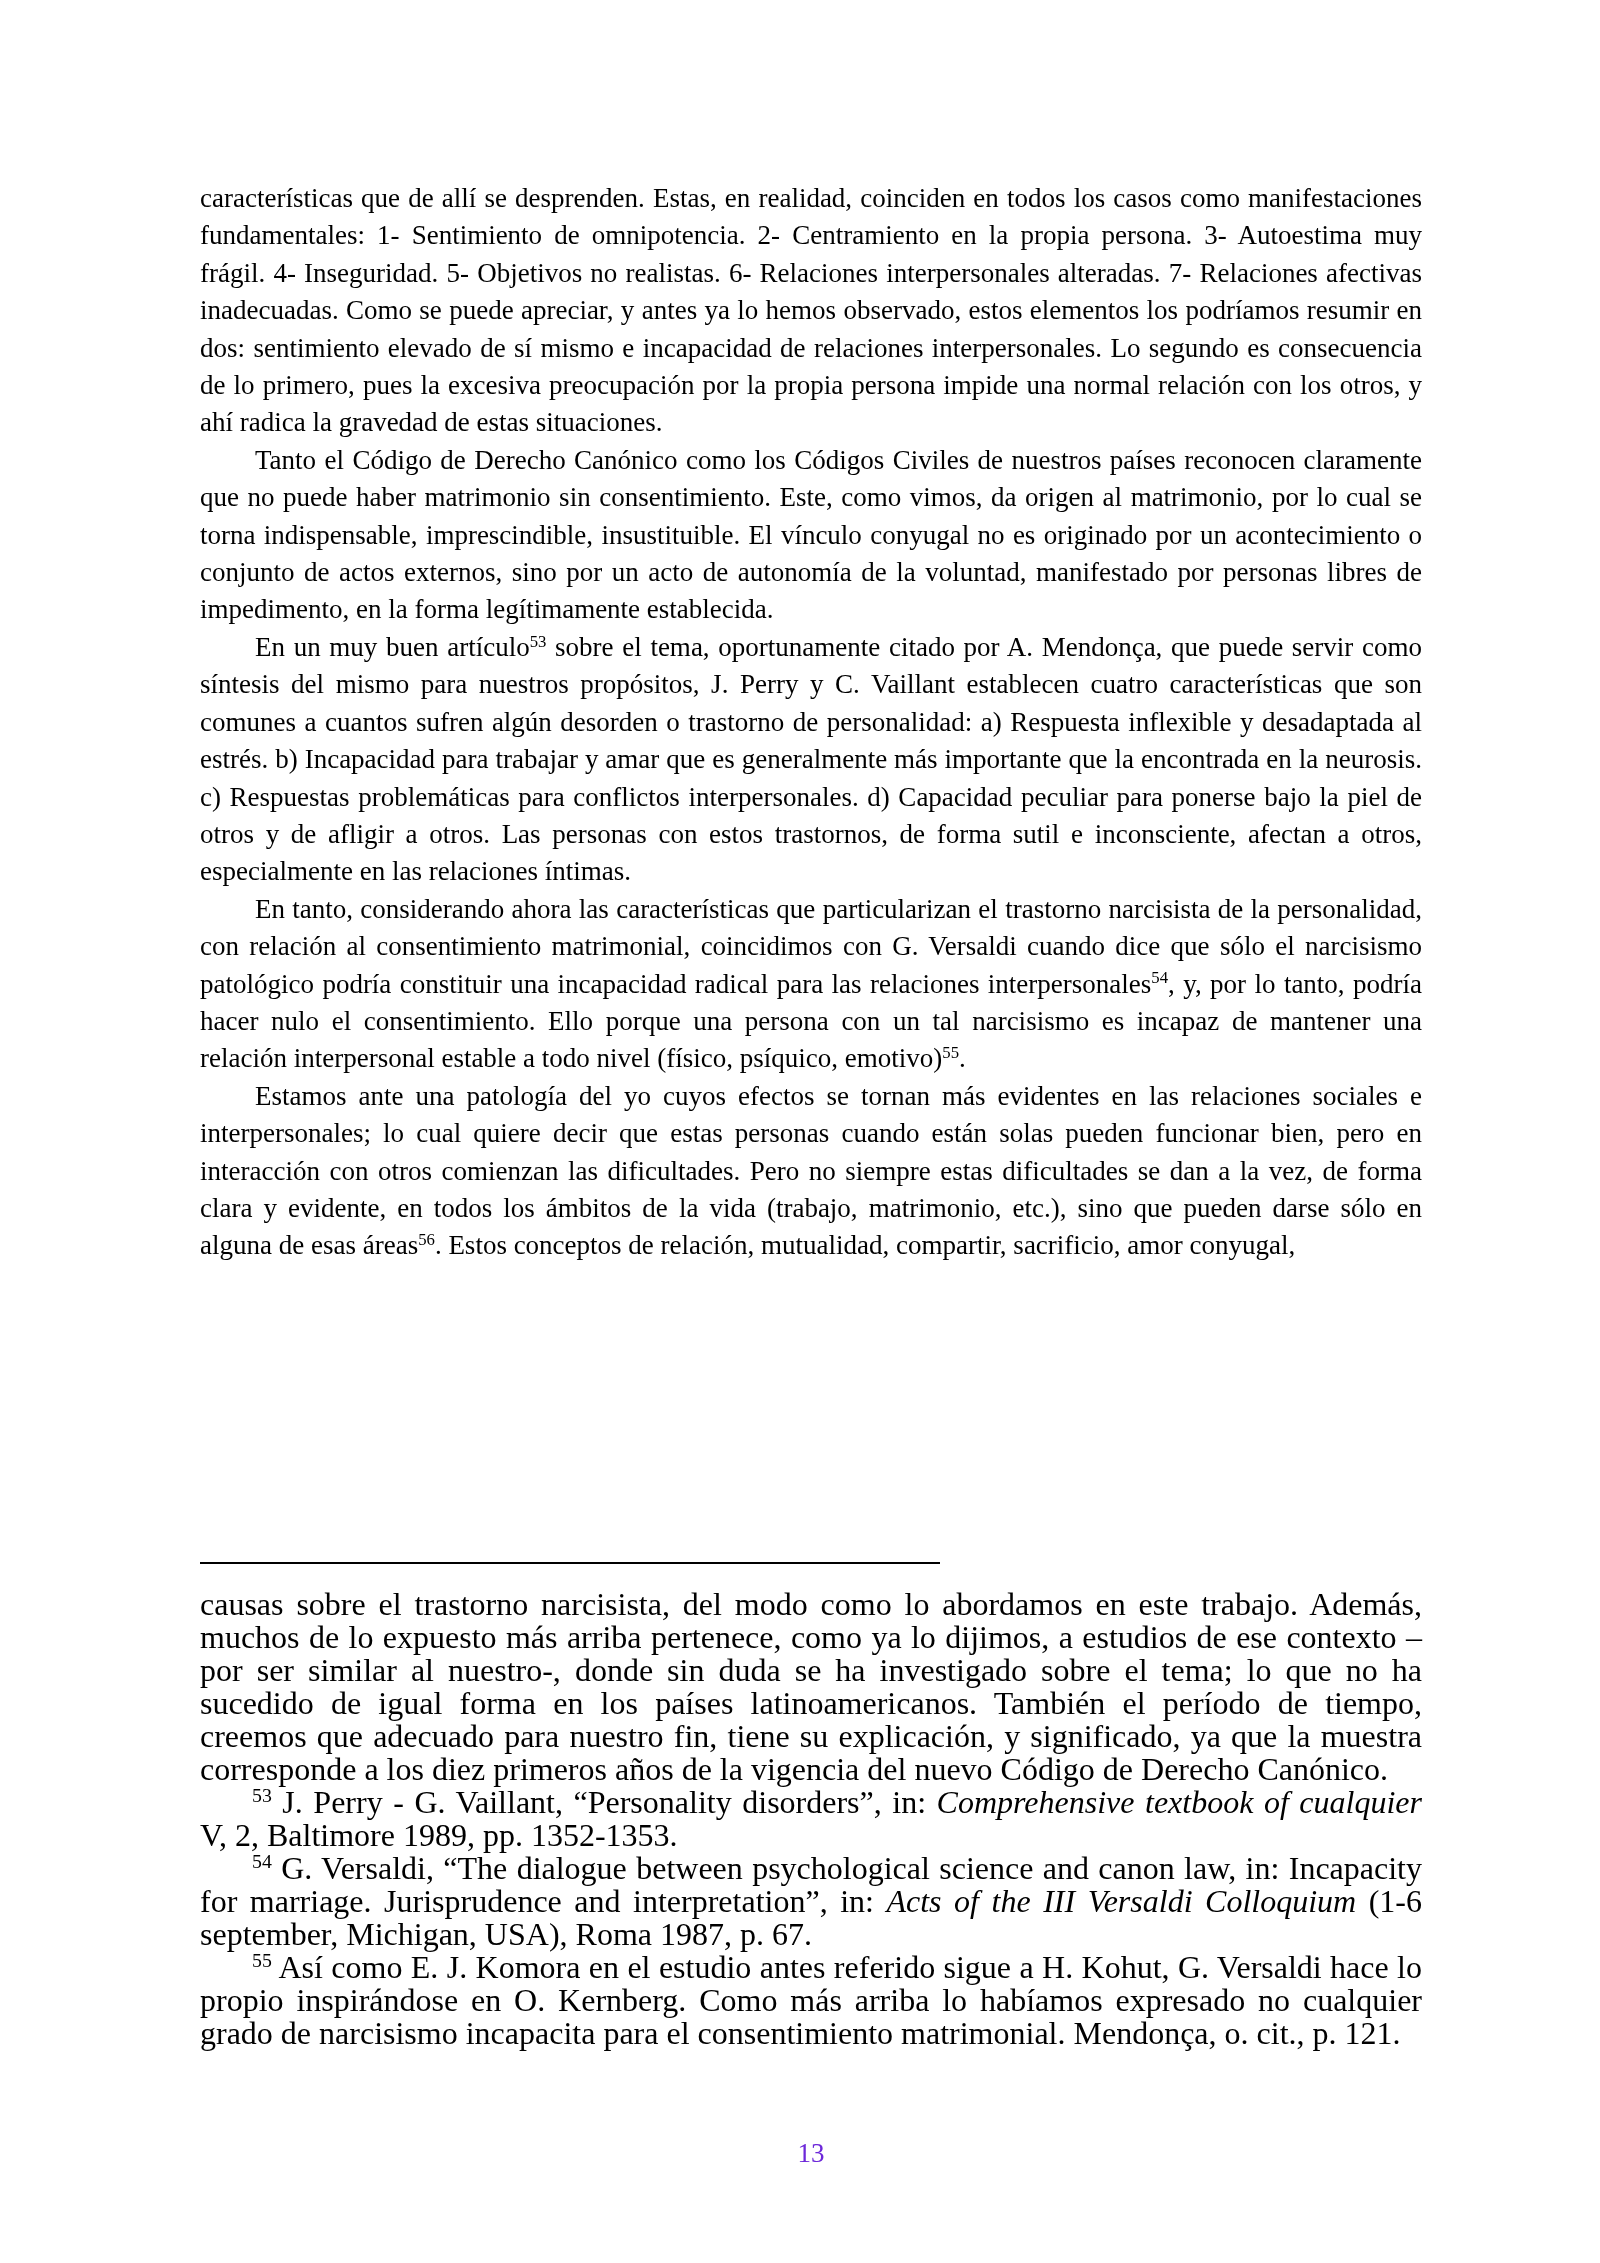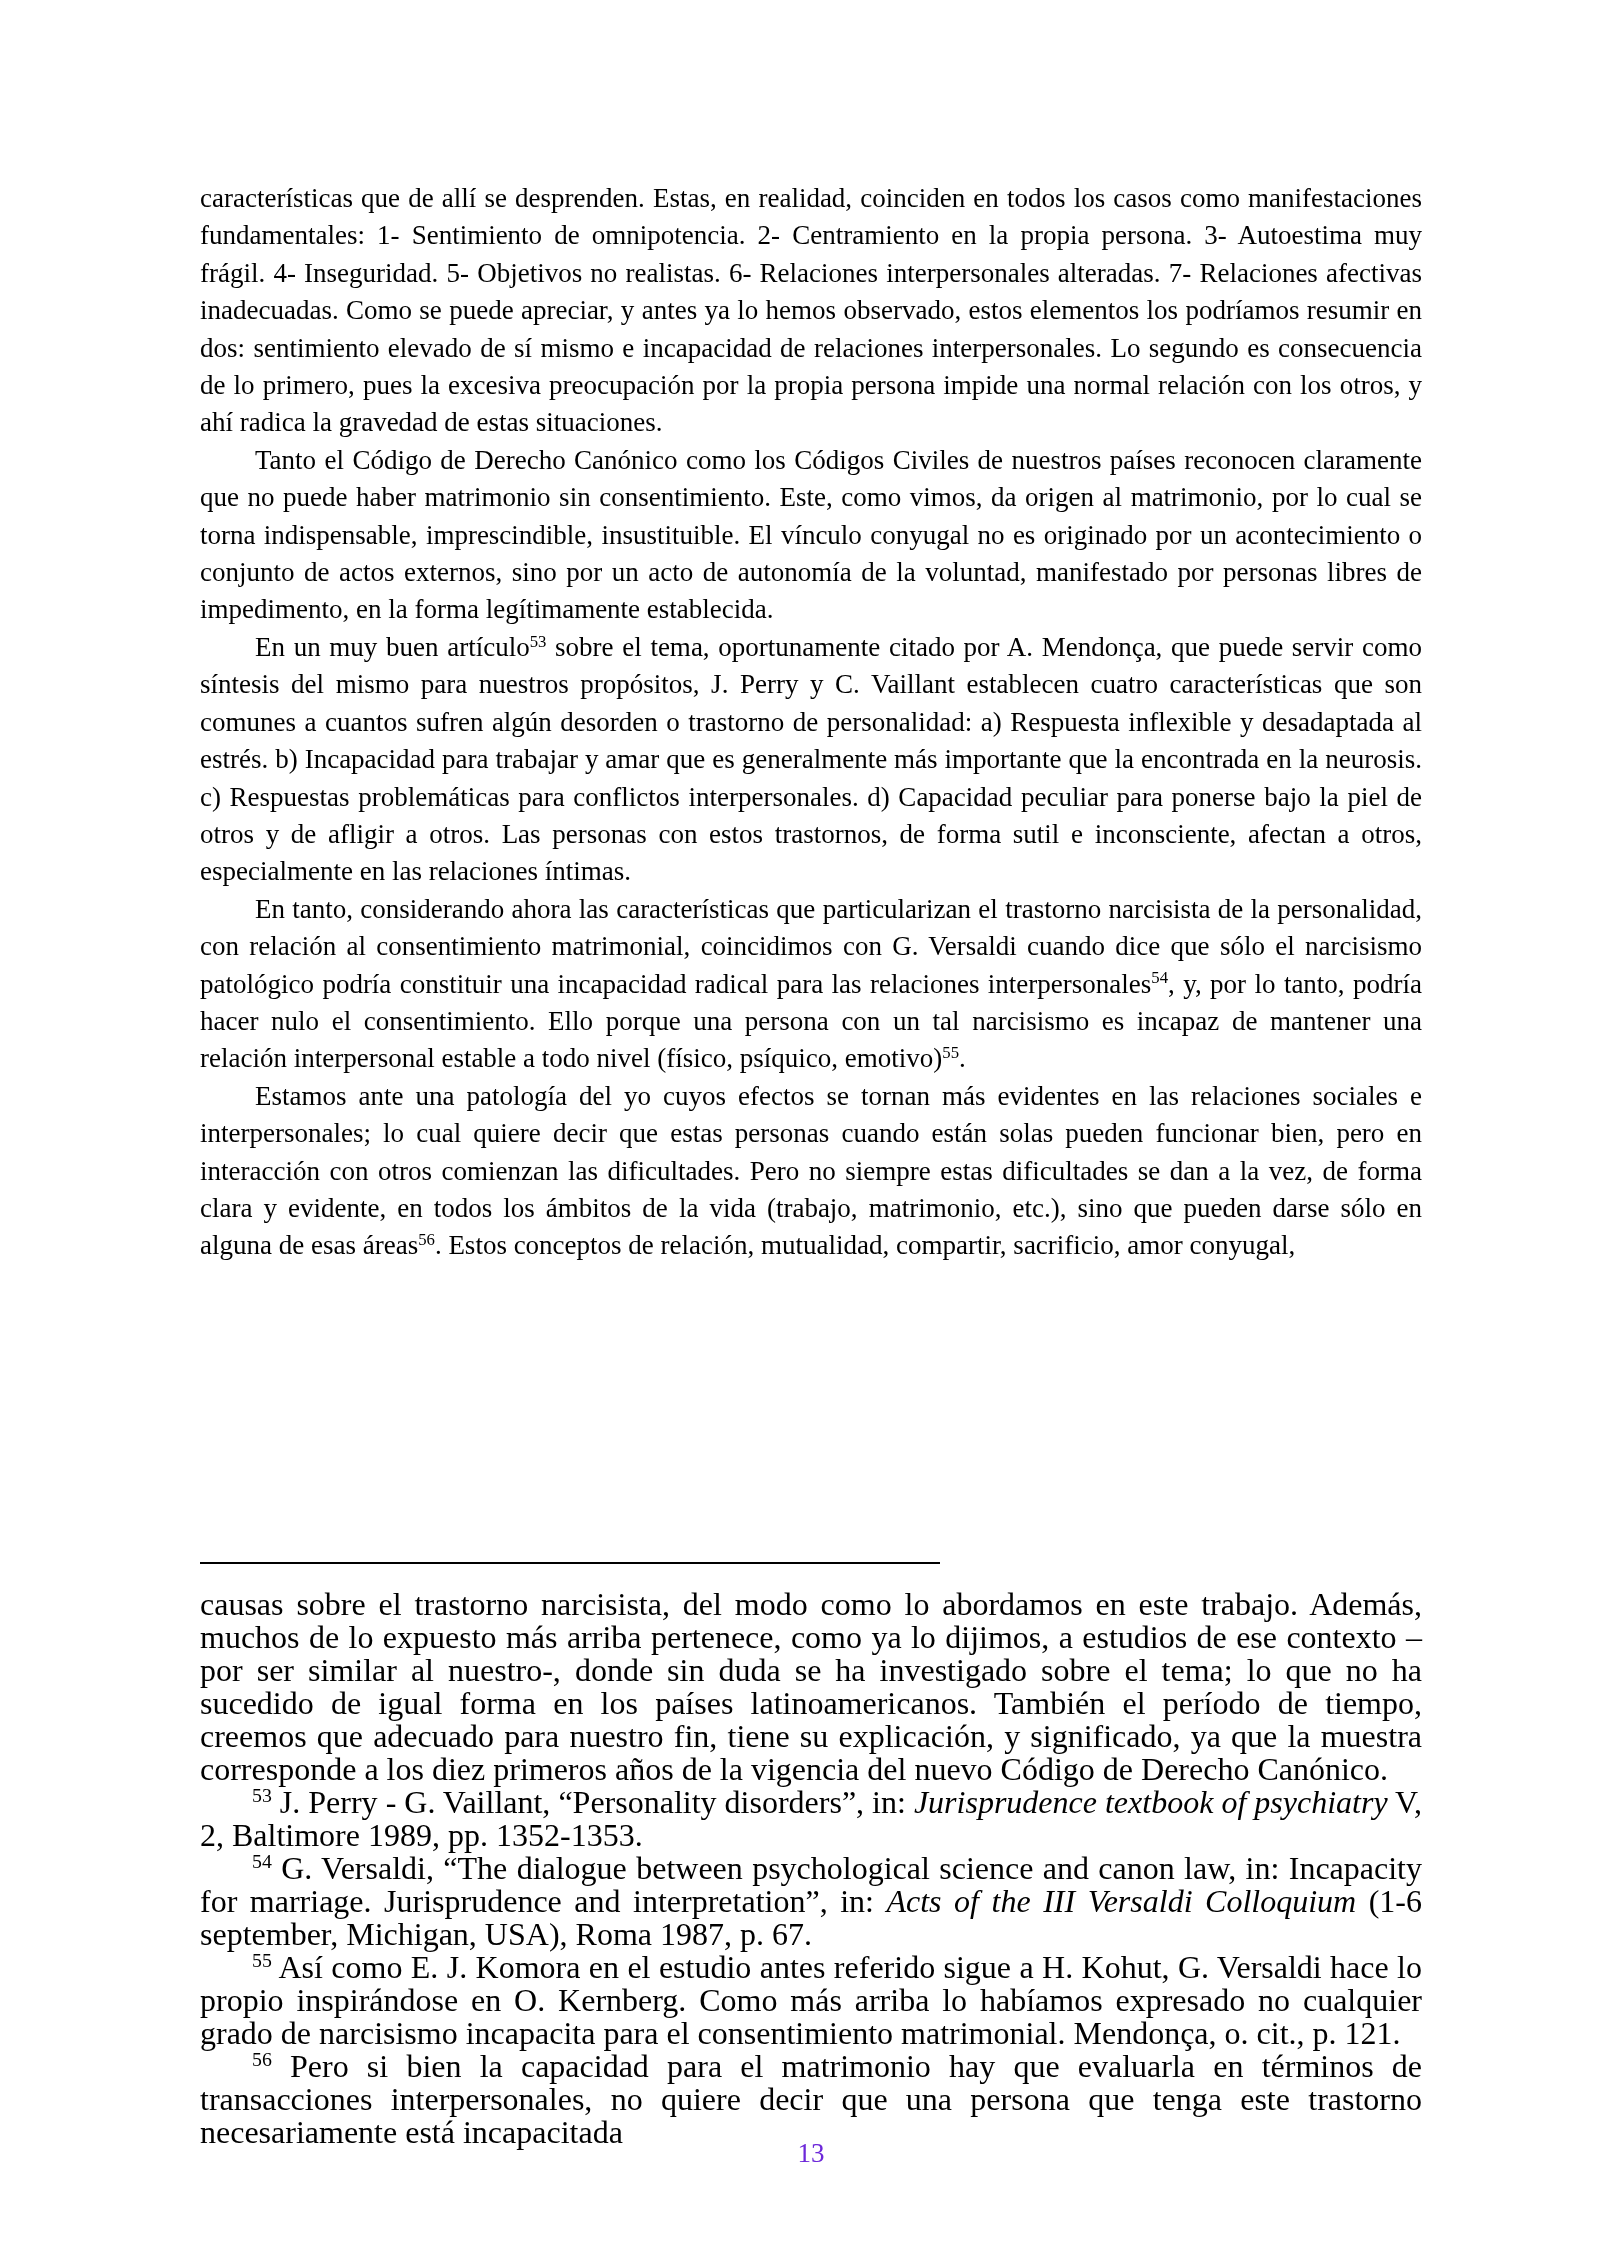--- a/index.html
+++ b/index.html
@@ -86,25 +86,24 @@
     <p class="para-indent"><span>Estamos ante una patología del yo cuyos efectos se tornan más evidentes en las relaciones sociales e interpersonales; lo cual quiere decir que estas personas cuando están solas pueden funcionar bien, pero en interacción con otros comienzan las dificultades. Pero no siempre estas dificultades se dan a la vez, de forma clara y evidente, en todos los ámbitos de la vida (trabajo, matrimonio, etc.), sino que pueden darse sólo en alguna de esas áreas</span><sup class="fnref">56</sup><span>. Estos conceptos de relación, mutualidad, compartir, sacrificio, amor conyugal,</span></p>
 
   </div>
 
   <div class="footnotes">
 
     <div class="fn-separator"></div>
 
     <p>causas sobre el trastorno narcisista, del modo como lo abordamos en este trabajo. Además, muchos de lo expuesto más arriba pertenece, como ya lo dijimos, a estudios de ese contexto –por ser similar al nuestro-, donde sin duda se ha investigado sobre el tema; lo que no ha sucedido de igual forma en los países latinoamericanos. También el período de tiempo, creemos que adecuado para nuestro fin, tiene su explicación, y significado, ya que la muestra corresponde a los diez primeros años de la vigencia del nuevo Código de Derecho Canónico.</p>
 
-    <p class="fn-indent"><sup class="fnref">53</sup><span> J. Perry - G. Vaillant, “Personality disorders”, in: </span><span class="fn-italic">Jurisprudence textbook of psychiatry</span><span> V, 2, Baltimore 1989, pp. 1352-1353.</span></p>
+    <p class="fn-indent"><sup class="fnref">53</sup><span> J. Perry - G. Vaillant, “Personality disorders”, in: </span><span class="fn-italic">Comprehensive textbook of cualquier</span><span> V, 2, Baltimore 1989, pp. 1352-1353.</span></p>
 
     <p class="fn-indent"><sup class="fnref">54</sup><span> G. Versaldi, “The dialogue between psychological science and canon law, in: Incapacity for marriage. Jurisprudence and interpretation”, in: </span><span class="fn-italic">Acts of the III Versaldi Colloquium</span><span> (1-6 september, Michigan, USA), Roma 1987, p. 67.</span></p>
 
     <p class="fn-indent"><sup class="fnref">55</sup><span> Así como E. J. Komora en el estudio antes referido sigue a H. Kohut, G. Versaldi hace lo propio inspirándose en O. Kernberg. Como más arriba lo habíamos expresado no cualquier grado de narcisismo incapacita para el consentimiento matrimonial. Mendonça, o. cit., p. 121.</span></p>
 
-    <p class="fn-indent"><sup class="fnref">56</sup><span> Pero si bien la capacidad para el matrimonio hay que evaluarla en términos de transacciones interpersonales, no quiere decir que una persona que tenga este trastorno necesariamente está incapacitada</span></p>
 
   </div>
 
   <div class="page-number">13</div>
 
 </div>
 
 </body></html>

